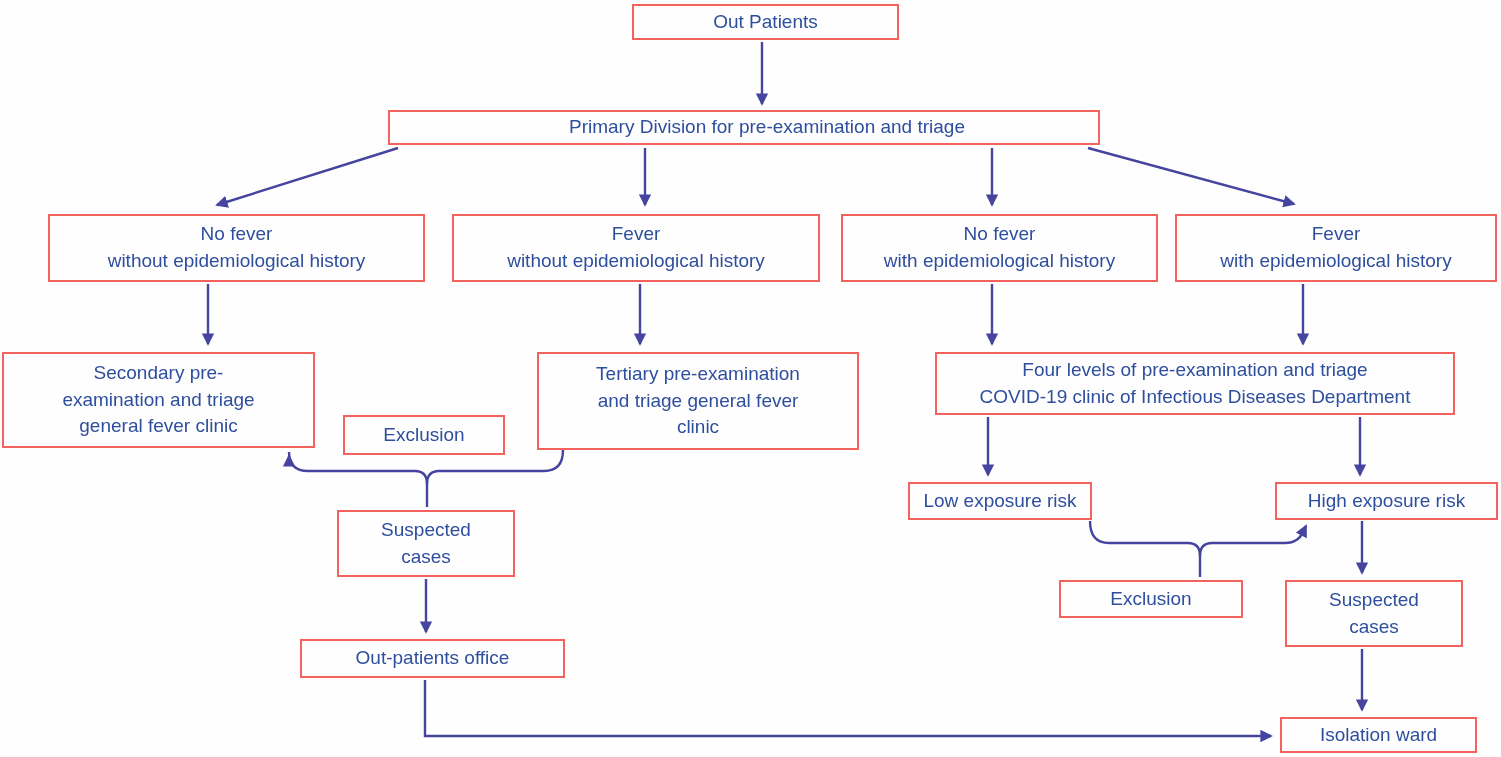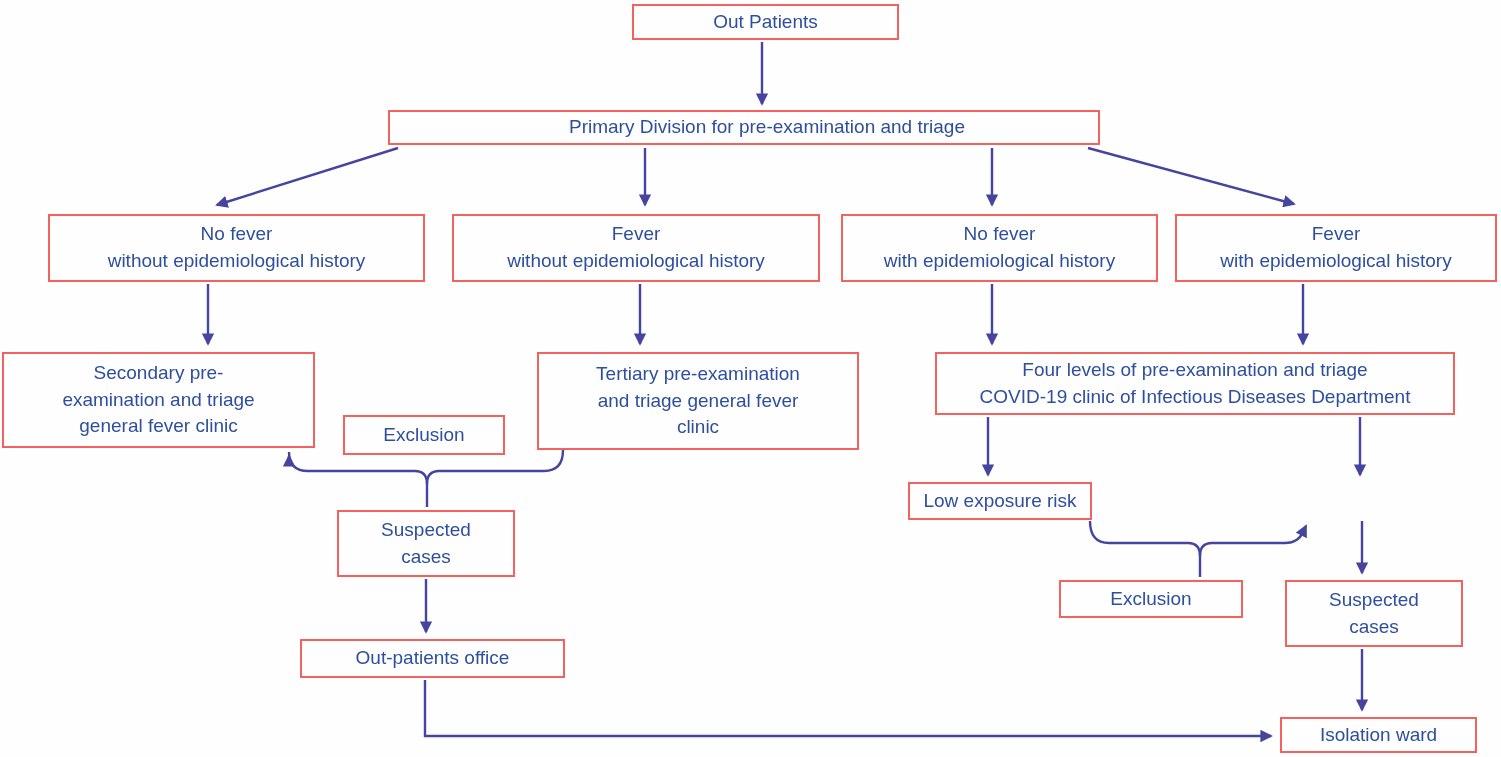--- a/index.html
+++ b/index.html
@@ -128,20 +128,23 @@
 
   <div class="node" style="left:337px; top:510px; width:178px; height:67px;">
     <span class="node-label">Suspected
 cases</span>
   </div>
 
   <div class="node" style="left:908px; top:482px; width:184px; height:38px;">
     <span class="node-label">Low exposure risk</span>
   </div>
 
+  <div class="node" style="left:1275px; top:482px; width:223px; height:38px;">
+    <span class="node-label">High exposure risk</span>
+  </div>
 
   <div class="node" style="left:1059px; top:580px; width:184px; height:38px;">
     <span class="node-label">Exclusion</span>
   </div>
 
   <div class="node" style="left:1285px; top:580px; width:178px; height:67px;">
     <span class="node-label">Suspected
 cases</span>
   </div>
 

